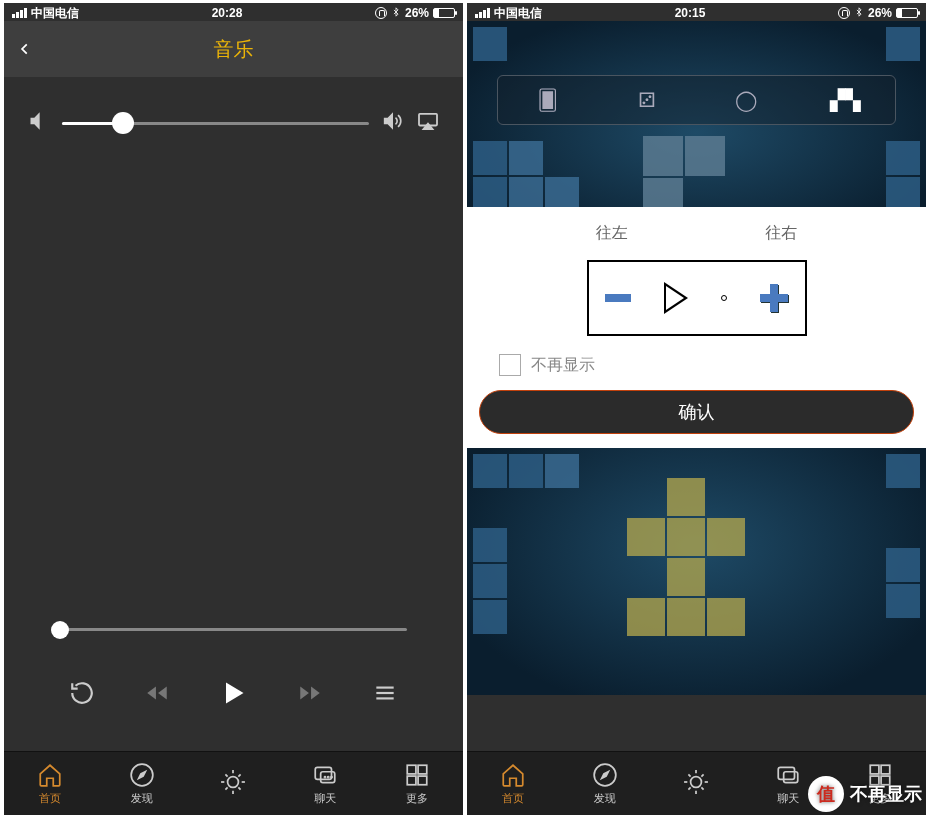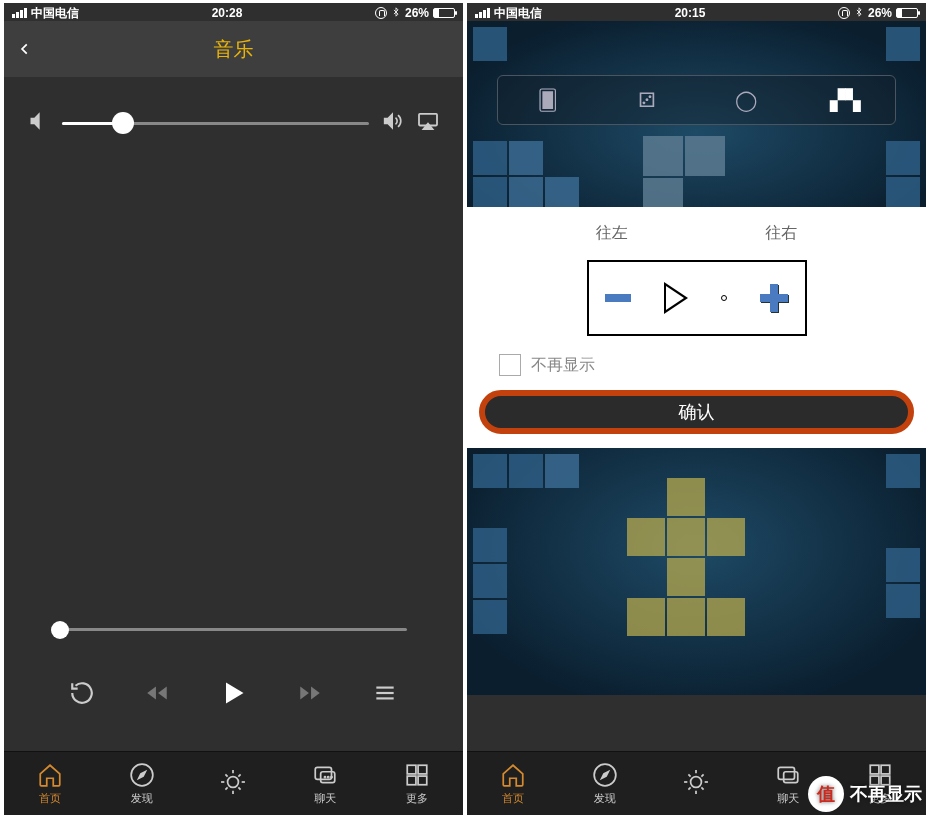--- a/index.html
+++ b/index.html
@@ -64,21 +64,21 @@
   .tri::after{content:"";position:absolute;left:-22px;top:-12px;border-top:12px solid transparent;border-bottom:12px solid transparent;border-left:18px solid #fff;}
   .dotc { width:6px;height:6px;border:1px solid #000;border-radius:50%;}
   .plus { position:relative; width:28px; height:28px;}
   .plus::before,.plus::after{content:"";position:absolute;background:#4a7abf;}
   .plus::before{left:10px;top:0;width:8px;height:28px;}
   .plus::after{top:10px;left:0;width:28px;height:8px;}
   .plus{filter: drop-shadow(1px 1px 0 #233);}
 
   .chk-row { display:flex; align-items:center; gap:10px; padding:0 0 14px 32px; color:#888; font-size:16px;}
   .chk-row .box { width:22px; height:22px; border:1px solid #aaa;}
-  .confirm { margin:0 12px 14px; height:44px; background:#2b2b2b; border:6px solid #c2410c; border-radius:22px; color:#fff; display:flex; align-items:center; justify-content:center; font-size:18px;}
+  .confirm { margin:0 12px 14px; height:44px; background:#2b2b2b; border:1px solid #c2410c; border-radius:22px; color:#fff; display:flex; align-items:center; justify-content:center; font-size:18px;}
 
   .game-canvas2 { flex:1; background: radial-gradient(ellipse at 50% 40%, #1e4a66 0%, #0a1e2e 80%); position:relative; overflow:hidden;}
   .game-canvas2 .gsq { position:absolute; background:#2d5d84; width:34px; height:34px; opacity:0.85;}
   .game-canvas2 .ysq { position:absolute; background:#b7a94e; width:38px; height:38px; opacity:0.75;}
 
   
   .wm { position:absolute; right:8px; bottom:8px; display:flex; align-items:center; gap:6px; color:#fff; font-size:18px; font-weight:600; text-shadow:0 0 4px rgba(0,0,0,0.6); z-index:50;}
   .wm .circ{width:36px;height:36px;border-radius:50%;background:#fff;color:#cc2a1e;display:flex;align-items:center;justify-content:center;font-size:18px;font-weight:700;}
 </style>
 </head>

